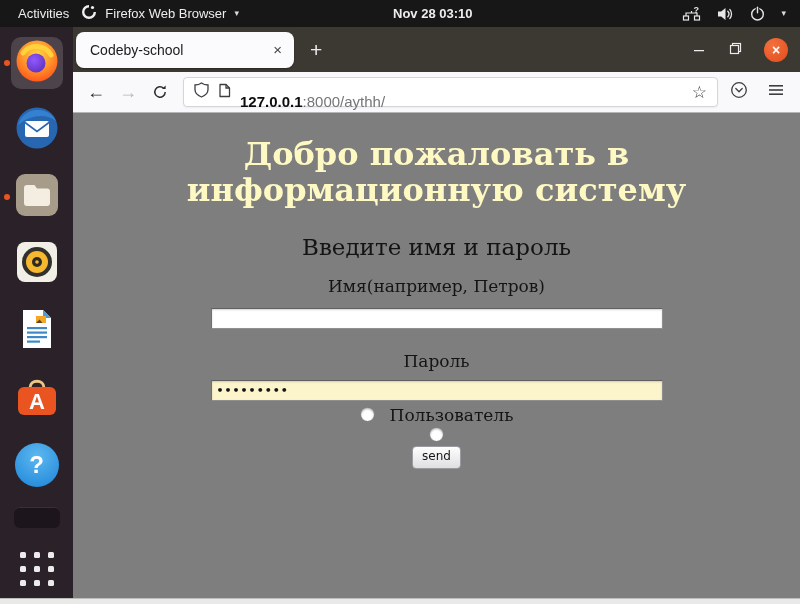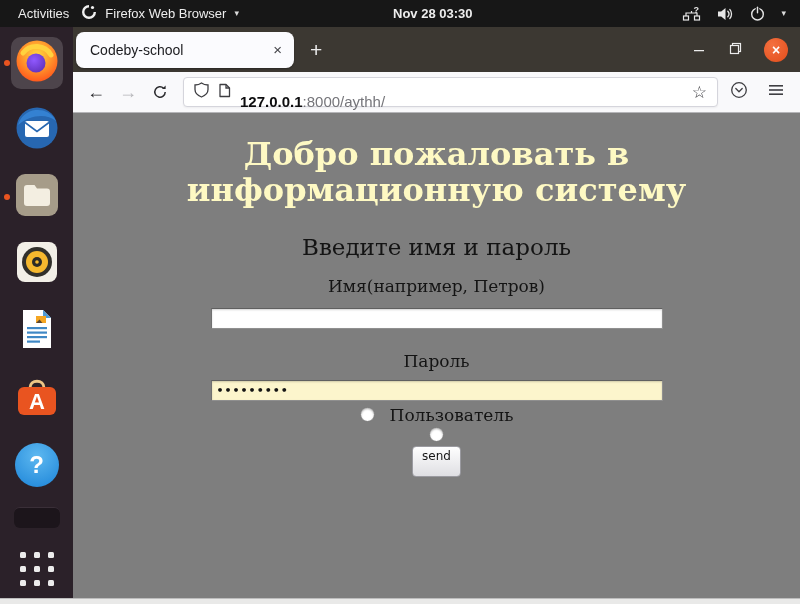--- a/index.html
+++ b/index.html
@@ -66,21 +66,21 @@
   .text-input{display:block;margin:12px auto 0;width:440px;height:17px;background:#fff;
     border:1px solid #8f8f8f;border-top-color:#606060;border-left-color:#707070;
     box-shadow:inset 0 1px 2px rgba(0,0,0,.18);padding:1px 5px;font-size:12px;}
   .pass-input{margin-top:9px;background:#fcf5cc;color:#141414;
     font-family:"DejaVu Sans",sans-serif;font-weight:bold;font-size:11px;letter-spacing:1px;}
   .radio-row{margin-top:5px;display:flex;justify-content:center;align-items:center;gap:15px;
     font-size:17px;line-height:14px;}
   .radio-row.first{margin-top:6px;}
   .radio-dot{width:13px;height:13px;border-radius:50%;background:#fff;border:1px solid #777;
     box-shadow:inset 0 1px 2px rgba(0,0,0,.3);flex:none;}
-  .send-btn{margin-top:4px;padding:2px 9px 13px;font-size:12px;font-family:"DejaVu Sans",sans-serif;
+  .send-btn{margin-top:4px;padding:2px 9px 5px;font-size:12px;font-family:"DejaVu Sans",sans-serif;
     background:linear-gradient(#fefefe,#dfdfe3);border:1px solid #9a9aa0;border-radius:4px;color:#161616;}
 
   .bottom-strip{position:absolute;left:0;right:0;bottom:0;height:5px;background:#e9e9e8;
     border-top:1px solid #bdbdbd;z-index:40;}
 </style>
 </head>
 <body>
 
 <div class="screen">
 
@@ -91,21 +91,21 @@
         <span>
           <svg width="16" height="16" viewBox="0 0 16 16">
               <path d="M8 1 A7 7 0 1 0 15 8 L12.6 8 A4.6 4.6 0 1 1 8 3.4z" fill="#f0f0f0"></path>
               <circle cx="11.5" cy="3.5" r="1.6" fill="#f0f0f0"></circle>
             </svg>
         </span>
         <span>Firefox Web Browser</span>
         <span class="caret">▾</span>
       </span>
     </div>
-    <div class="tb-center">Nov 28 03:30</div>
+    <div class="tb-center">Nov 28 03:10</div>
     <div class="tb-right">
       <span>
         <svg width="19" height="16" viewBox="0 0 19 16">
           <g fill="none" stroke="#e7e7e7" stroke-width="1.2">
             <rect x="1.5" y="10" width="5" height="4"></rect>
             <rect x="12.5" y="10" width="5" height="4"></rect>
             <path d="M4 10 V7 h11 v3 M9.5 7 V5"></path>
           </g>
           <text x="11.5" y="6.5" font-size="9" font-weight="bold" fill="#e7e7e7">?</text>
         </svg>

